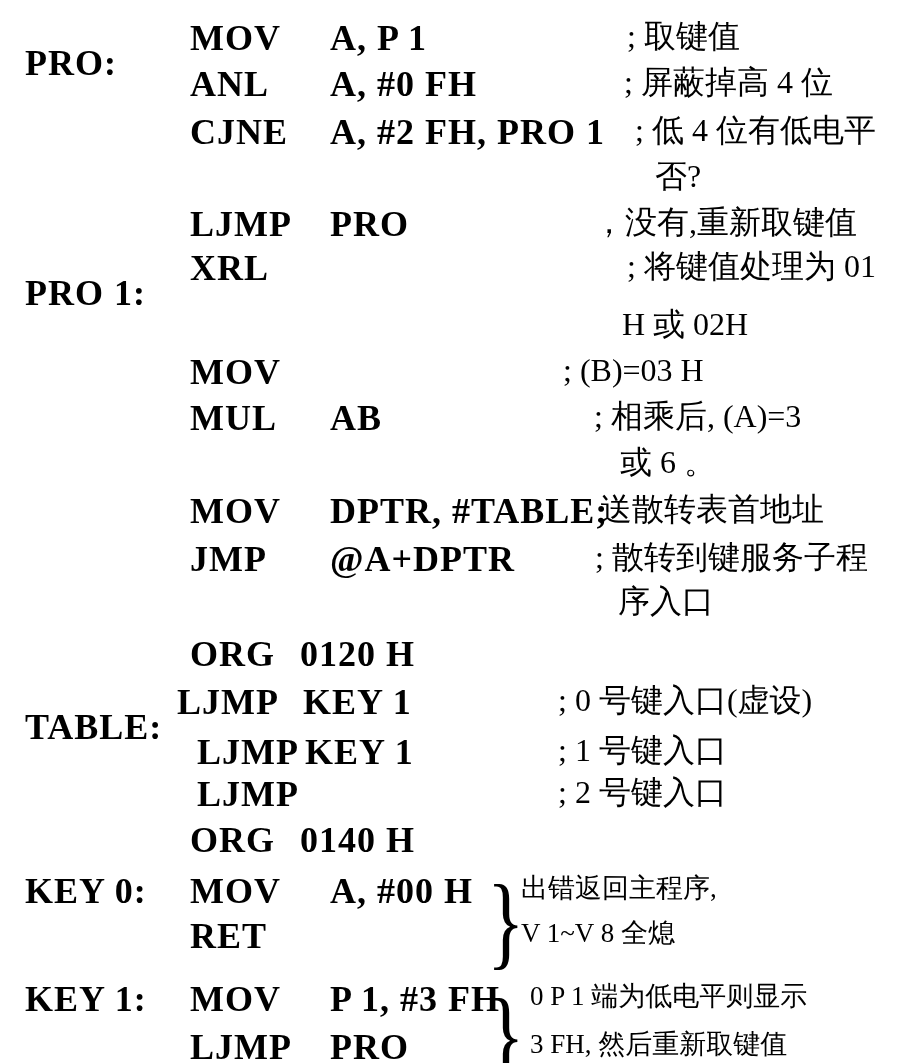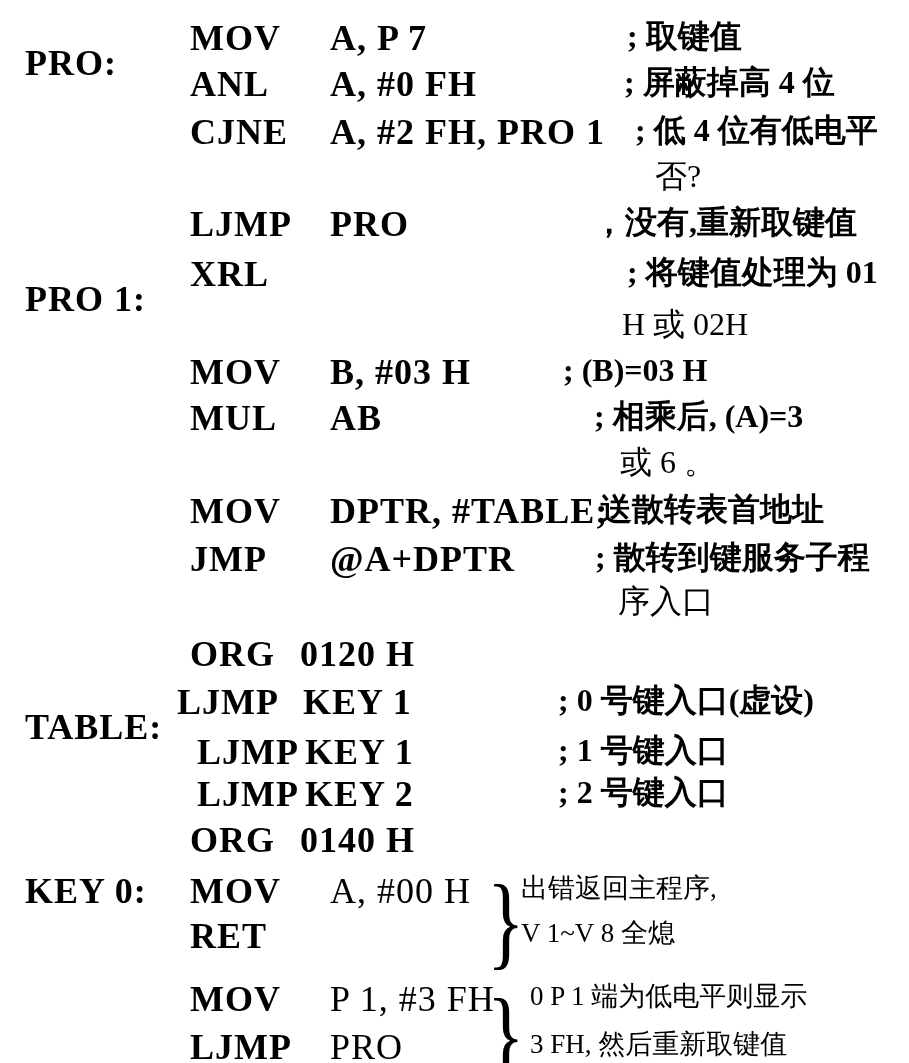--- a/index.html
+++ b/index.html
@@ -11,26 +11,26 @@
   }
   .page{
     position:relative;width:909px;height:1063px;
     background:#ffffff;overflow:hidden;
   }
   .line{position:absolute;left:0;width:909px;height:48px;}
   .col{position:absolute;top:0;white-space:nowrap;line-height:1.15;}
   .label{left:25px;font-size:36px;font-weight:700;letter-spacing:1px;margin-top:25px;}
   .opcode{left:190px;font-size:36px;font-weight:700;letter-spacing:1px;}
   .operand{left:330px;font-size:36px;font-weight:700;letter-spacing:1px;}
-  .comment{left:627px;font-size:32px;font-weight:700;}
+  .comment{left:627px;font-size:32px;font-weight:400;}
   .cont{left:622px;font-size:32px;font-weight:500;}
 
   
   .l0{top:18px}.l1{top:64px}.l2{top:112px}.l3{top:158px}.l4{top:204px}
-  .l5{top:254px}.l6{top:306px}.l7{top:352px}.l8{top:398px}.l9{top:444px}
+  .l5{top:248px}.l6{top:306px}.l7{top:352px}.l8{top:398px}.l9{top:444px}
   .l10{top:491px}.l11{top:539px}.l12{top:583px}.l13{top:634px}.l14{top:682px}
   .l15{top:732px}.l16{top:774px}.l17{top:820px}
 
   
   .l1 .comment{left:624px}
   .l2 .comment{left:635px}
   .l3 .cont{left:655px}
   .l4 .comment{left:593px}
   .l6 .cont{left:622px}
   .l7 .comment{left:563px}
@@ -51,21 +51,21 @@
   .l16 .comment{left:558px}
   .l17 .operand{left:300px}
 
   
   .group{position:absolute;left:0;width:824px;height:110px;}
   .g0{top:871px}
   .g1{top:979px}
   .group span{position:absolute;white-space:nowrap;line-height:1.15;}
   .glabel{left:25px;top:0;font-size:36px;font-weight:700;letter-spacing:1px;}
   .gop{left:190px;font-size:36px;font-weight:700;letter-spacing:1px;}
-  .goperand{left:330px;font-size:36px;font-weight:400;letter-spacing:1px;}
+  .goperand{left:330px;font-size:36px;font-weight:700;letter-spacing:1px;}
   .r0{top:0}
   .g0 .r1{top:45px}
   .g1 .r1{top:48px}
   .brace{left:487px;top:-10px;font-size:104px;font-weight:400;line-height:1;
          transform:scaleX(0.75);transform-origin:left top;}
   .g1 .brace{top:-4px}
   .note{font-size:27px;font-weight:400;}
   .g0 .note{left:521px}
   .g1 .note{left:530px}
   .n0{top:2px}
@@ -73,21 +73,21 @@
   .g1 .n1{top:50px}
 </style>
 </head>
 <body>
 
 <div class="page">
 
   <div class="line l0">
     <span class="col label">PRO:</span>
     <span class="col opcode">MOV</span>
-    <span class="col operand">A, P 7</span>
+    <span class="col operand">A, P 1</span>
     <span class="col comment">; 取键值</span>
   </div>
 
   <div class="line l1">
     <span class="col opcode">ANL</span>
     <span class="col operand">A, #0 FH</span>
     <span class="col comment">; 屏蔽掉高 4 位</span>
   </div>
 
   <div class="line l2">
@@ -111,21 +111,20 @@
     <span class="col opcode">XRL</span>
     <span class="col comment">; 将键值处理为 01</span>
   </div>
 
   <div class="line l6">
     <span class="col cont">H 或 02H</span>
   </div>
 
   <div class="line l7">
     <span class="col opcode">MOV</span>
-    <span class="col operand">B, #03 H</span>
     <span class="col comment">; (B)=03 H</span>
   </div>
 
   <div class="line l8">
     <span class="col opcode">MUL</span>
     <span class="col operand">AB</span>
     <span class="col comment">; 相乘后, (A)=3</span>
   </div>
 
   <div class="line l9">
@@ -161,41 +160,41 @@
   </div>
 
   <div class="line l15">
     <span class="col opcode">LJMP</span>
     <span class="col operand">KEY 1</span>
     <span class="col comment">; 1 号键入口</span>
   </div>
 
   <div class="line l16">
     <span class="col opcode">LJMP</span>
-    <span class="col operand">KEY 2</span>
     <span class="col comment">; 2 号键入口</span>
   </div>
 
   <div class="line l17">
     <span class="col opcode">ORG</span>
     <span class="col operand">0140 H</span>
   </div>
 
   <div class="group g0">
     <span class="glabel">KEY 0:</span>
     <span class="gop r0">MOV</span>
     <span class="goperand r0">A, #00 H</span>
     <span class="gop r1">RET</span>
     <span class="goperand r1"></span>
     <span class="brace">}</span>
     <span class="note n0">出错返回主程序,</span>
     <span class="note n1">V 1~V 8 全熄</span>
   </div>
 
   <div class="group g1">
+    <span class="glabel">KEY 1:</span>
     <span class="gop r0">MOV</span>
     <span class="goperand r0">P 1, #3 FH</span>
     <span class="gop r1">LJMP</span>
     <span class="goperand r1">PRO</span>
     <span class="brace">}</span>
     <span class="note n0">0 P 1 端为低电平则显示</span>
     <span class="note n1">3 FH, 然后重新取键值</span>
   </div>
 
 </div>

